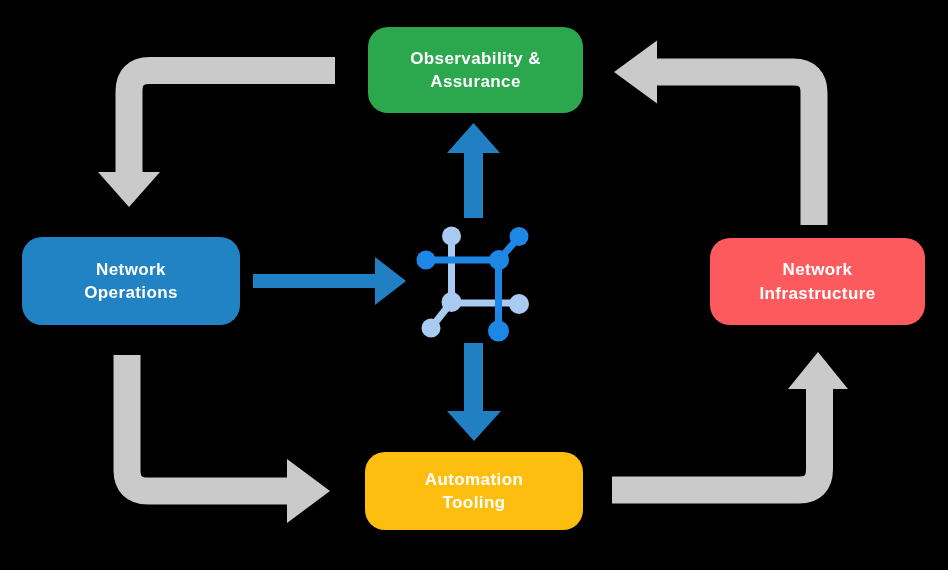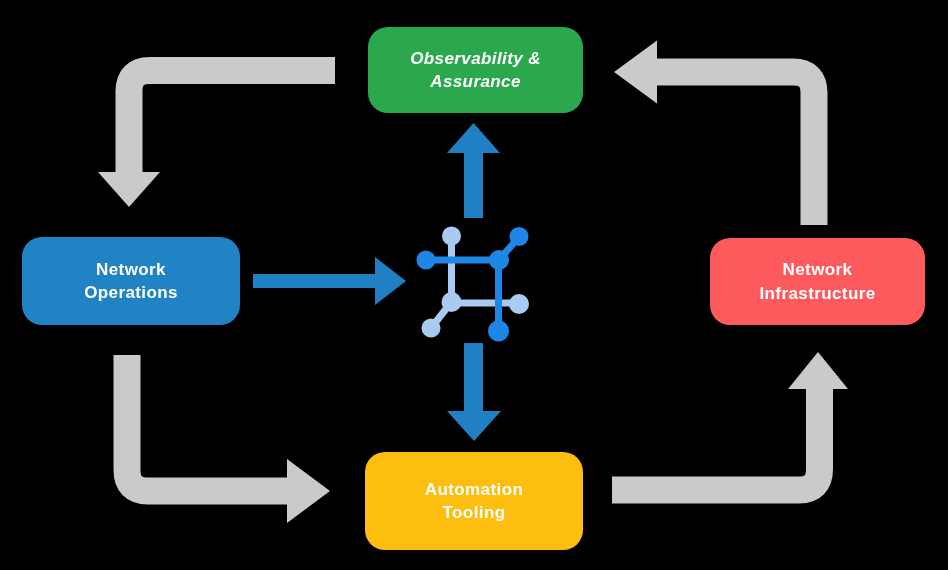--- a/index.html
+++ b/index.html
@@ -32,24 +32,24 @@
     text-align: center;
   }
   .node-label {
     color: #ffffff;
     font-size: 17px;
     font-weight: 700;
     letter-spacing: 0.4px;
     line-height: 1.38;
     white-space: pre-line;
   }
-  .node-observability { left: 368px; top: 27px;  width: 215px; height: 86px; background: #2BA84E; font-style: italic; }
+  .node-observability { left: 368px; top: 27px;  width: 215px; height: 86px; background: #2BA84E; }
   .node-operations    { left: 22px;  top: 237px; width: 218px; height: 88px; background: #2283C4; }
   .node-infrastructure{ left: 710px; top: 238px; width: 215px; height: 87px; background: #FC5A5D; }
-  .node-automation    { left: 365px; top: 452px; width: 218px; height: 98px; background: #FDBE10; }
+  .node-automation    { left: 365px; top: 452px; width: 218px; height: 78px; background: #FDBE10; }
 
   .gray-path { fill: none; stroke: #CACACA; stroke-width: 27; }
   .gray-head { fill: #CACACA; }
   .blue-shaft { fill: #2180C3; }
   .blue-head { fill: #2180C3; }
   .icon-light-line { stroke: #A9CBF1; stroke-width: 7; fill: none; }
   .icon-dark-line  { stroke: #1E87E5; stroke-width: 7; fill: none; }
   .icon-light-dot { fill: #A9CBF1; }
   .icon-dark-dot  { fill: #1E87E5; }
 </style>

